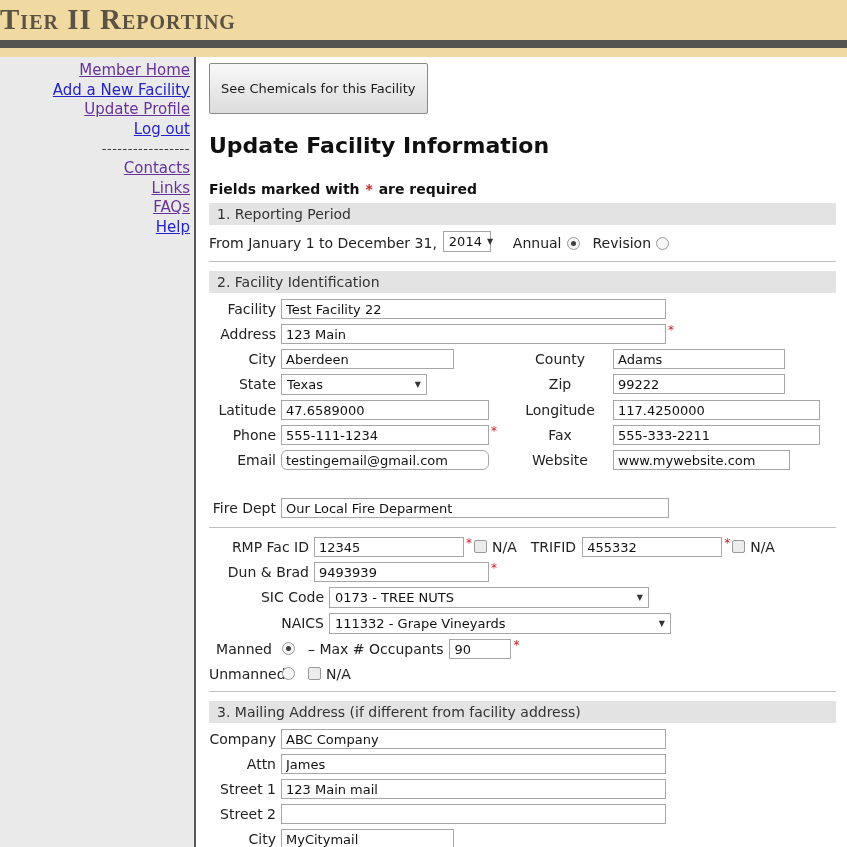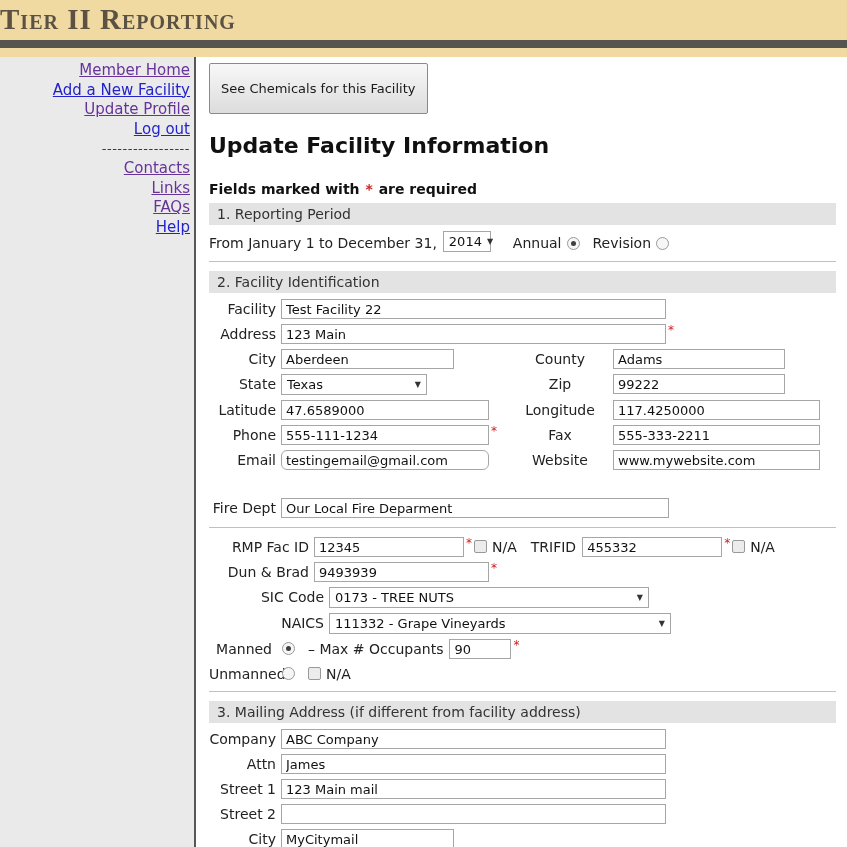--- a/index.html
+++ b/index.html
@@ -153,21 +153,21 @@
         </span>
       <span class="lbl2">Fax</span>
       <input class="txt" style="width: 207px;" value="555-333-2211">
     </div>
     <div class="row">
       <span class="lbl">Email</span>
       <span class="zone1">
           <input class="txt" style="width: 208px; border-radius: 6px;" value="testingemail@gmail.com">
         </span>
       <span class="lbl2">Website</span>
-      <input class="txt" style="width: 207px;" value="www.mywebsite.com">
+      <input class="txt" style="width: 177px;" value="www.mywebsite.com">
     </div>
 
     <div class="row" style="margin-top:28px">
       <span class="lbl">Fire Dept</span>
       <input class="txt" style="width: 388px;" value="Our Local Fire Deparment">
     </div>
     <hr class="div">
 
     <div class="row">
       <span class="lblw">RMP Fac ID</span>

